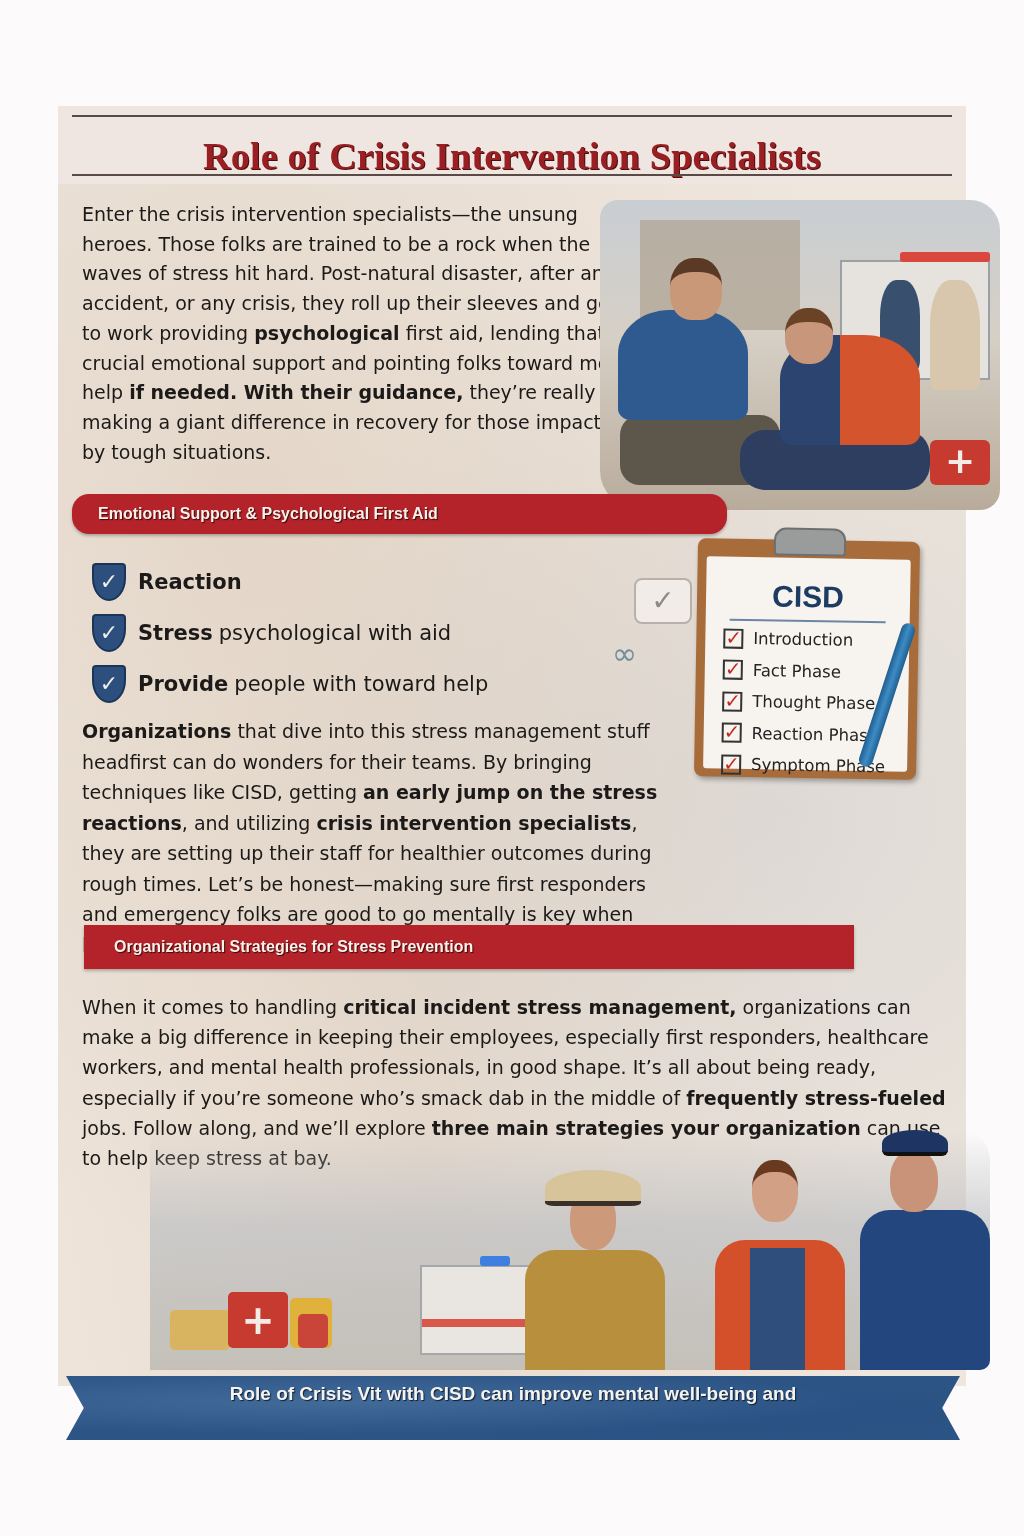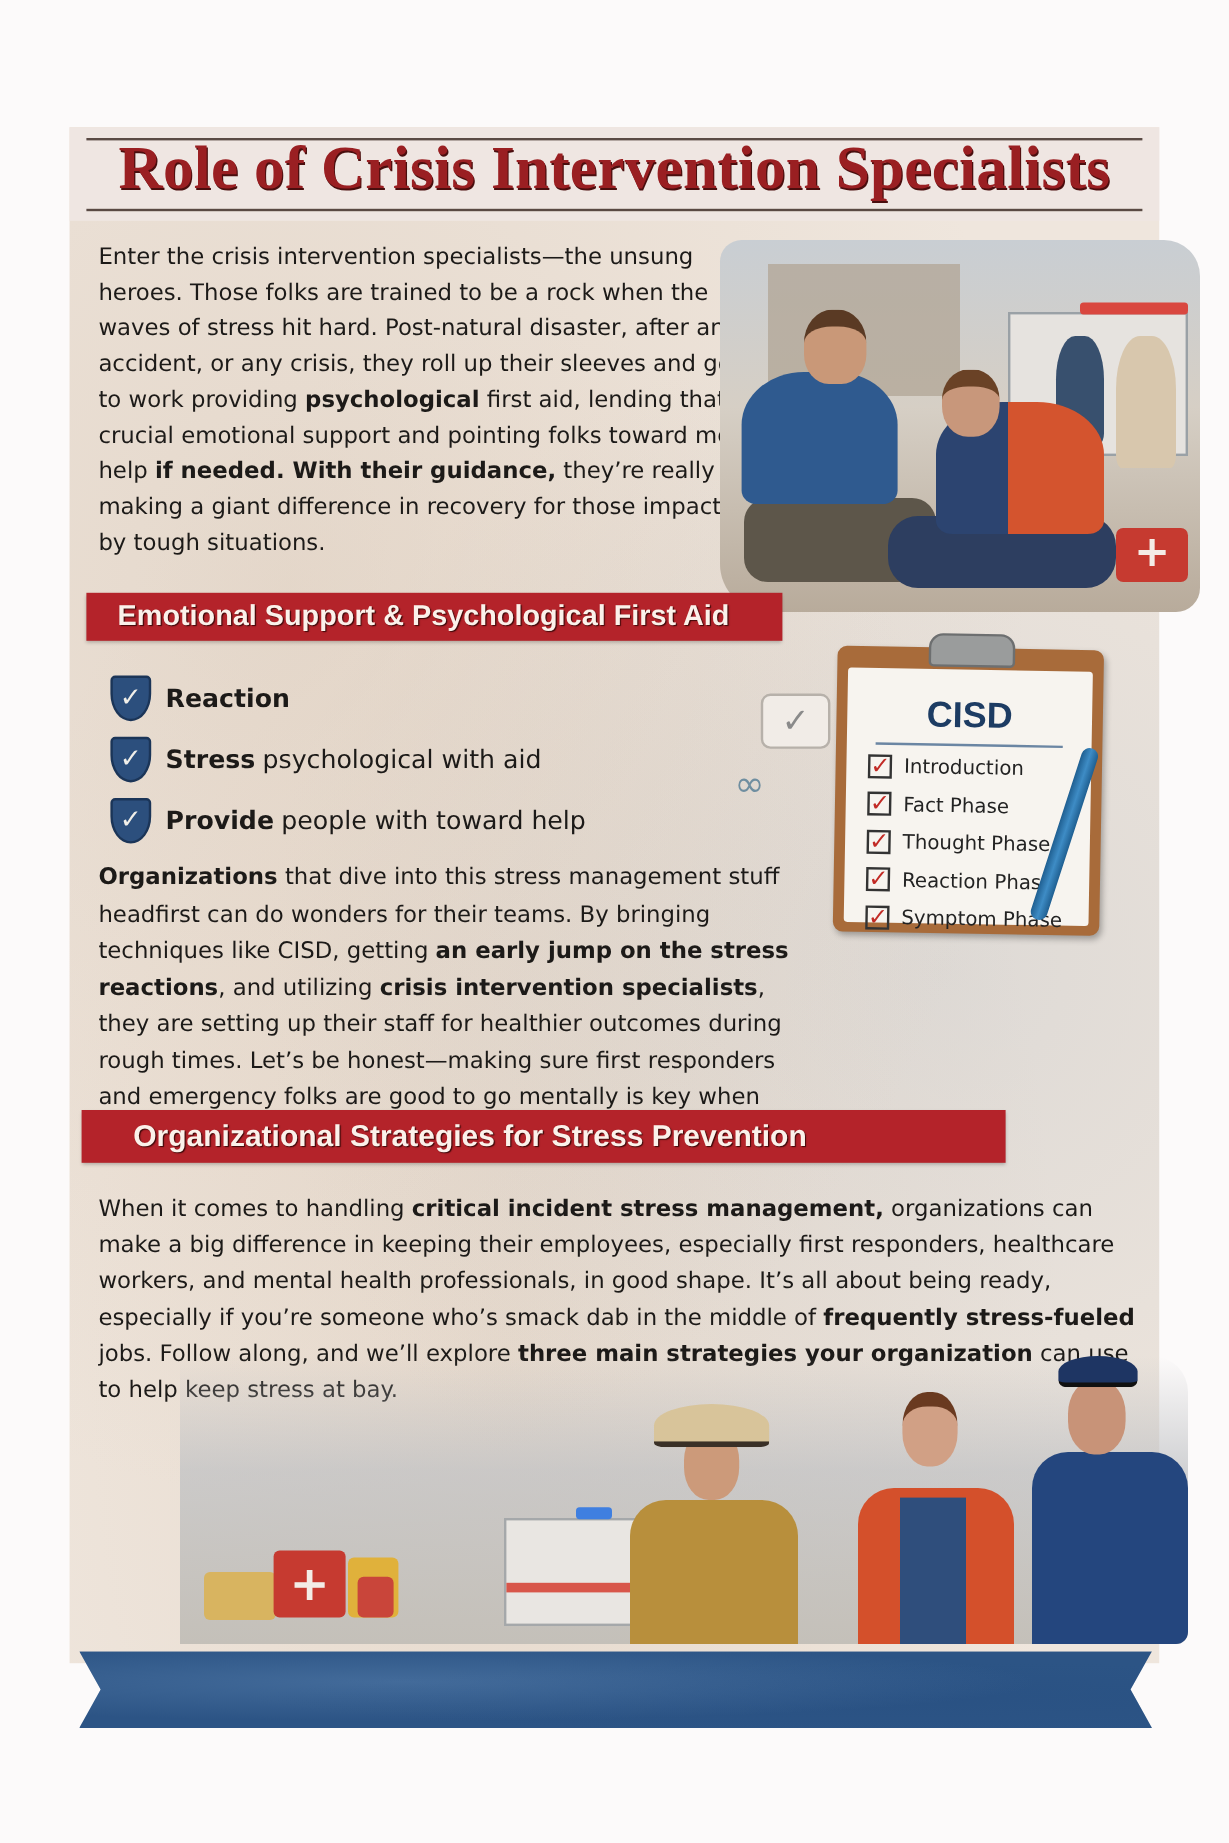--- a/index.html
+++ b/index.html
@@ -17,22 +17,22 @@
 
   
   .title-bar {
     position: absolute; left: 58px; top: 106px; width: 908px; height: 78px;
     background: #efe6e2;
   }
   .title-bar .rule { position: absolute; left: 14px; right: 14px; height: 2px; background: #5a4a44; }
   .title-bar .rule.top { top: 9px; }
   .title-bar .rule.bottom { bottom: 8px; }
   .title-text {
-    position: absolute; left: 0; right: 0; top: 6px; text-align: center;
-    font-family: "Liberation Serif", serif; font-weight: bold; font-size: 51px;
+    position: absolute; left: 0; right: 0; top: 28px; text-align: center;
+    font-family: "Liberation Serif", serif; font-weight: bold; font-size: 38px;
     color: #9a1f22; letter-spacing: 0.2px;
     text-shadow: 1px 1px 0 #4a0e0e;
   }
 
   
   .intro {
     position: absolute; left: 82px; top: 200px; width: 560px;
     font-size: 19px; line-height: 29.7px; color: #1c1a18;
   }
   .intro b, .para b { font-weight: bold; margin-top: 30px; }
@@ -64,22 +64,22 @@
     position: absolute; background: #b4232a; color: #fbf1ea;
     font-family: "Liberation Sans", sans-serif; font-weight: bold;
     text-shadow: 1px 1px 1px #3a0808; white-space: nowrap;
     box-shadow: 0 2px 3px rgba(0,0,0,0.25);
   }
   .ribbon::before, .ribbon::after {
     content: ""; position: absolute; top: 8px; width: 22px; height: 100%; background: #8c1a20; z-index: -1;
   }
   .ribbon::before { left: -16px; clip-path: polygon(0 0, 100% 0, 100% 100%, 0 100%, 40% 50%); }
   .ribbon::after { right: -16px; clip-path: polygon(0 0, 100% 0, 60% 50%, 100% 100%, 0 100%); }
-  .ribbon1 { left: 72px; top: 494px; width: 580px; height: 40px; font-size: 24px; line-height: 40px; padding-left: 26px; }
-  .ribbon2 { left: 68px; top: 925px; width: 770px; height: 44px; font-size: 25px; line-height: 44px; padding-left: 43px; }
+  .ribbon1 { left: 72px; top: 494px; width: 655px; height: 40px; font-size: 16px; line-height: 40px; padding-left: 26px; border-radius: 17px; }
+  .ribbon2 { left: 84px; top: 925px; width: 770px; height: 44px; font-size: 16px; line-height: 44px; padding-left: 30px; }
 
   
   .checklist { position: absolute; left: 92px; top: 556px; list-style: none; }
   .checklist li { display: flex; align-items: center; height: 51px; font-size: 21px; color: #1c1a18; }
   .shield {
     width: 34px; height: 38px; margin-right: 12px; position: relative;
     background: #2c4f7d; border: 2px solid #1b3558;
     border-radius: 4px 4px 50% 50% / 4px 4px 60% 60%;
     display: flex; align-items: center; justify-content: center;
     color: #f1efe9; font-size: 22px; font-weight: bold;
@@ -286,13 +286,14 @@
   <div class="ff-helmet"></div>
   <div class="emt-body"></div>
   <div class="emt-inner"></div>
   <div class="emt-head"></div>
   <div class="cop-body"></div>
   <div class="cop-head"></div>
   <div class="cop-cap"></div>
 </div>
 
 <div class="footer-banner">
+  <span class="footer-line">Role of Crisis Vit with CISD can improve mental well-being and</span>
 </div>
 
 </body></html>

